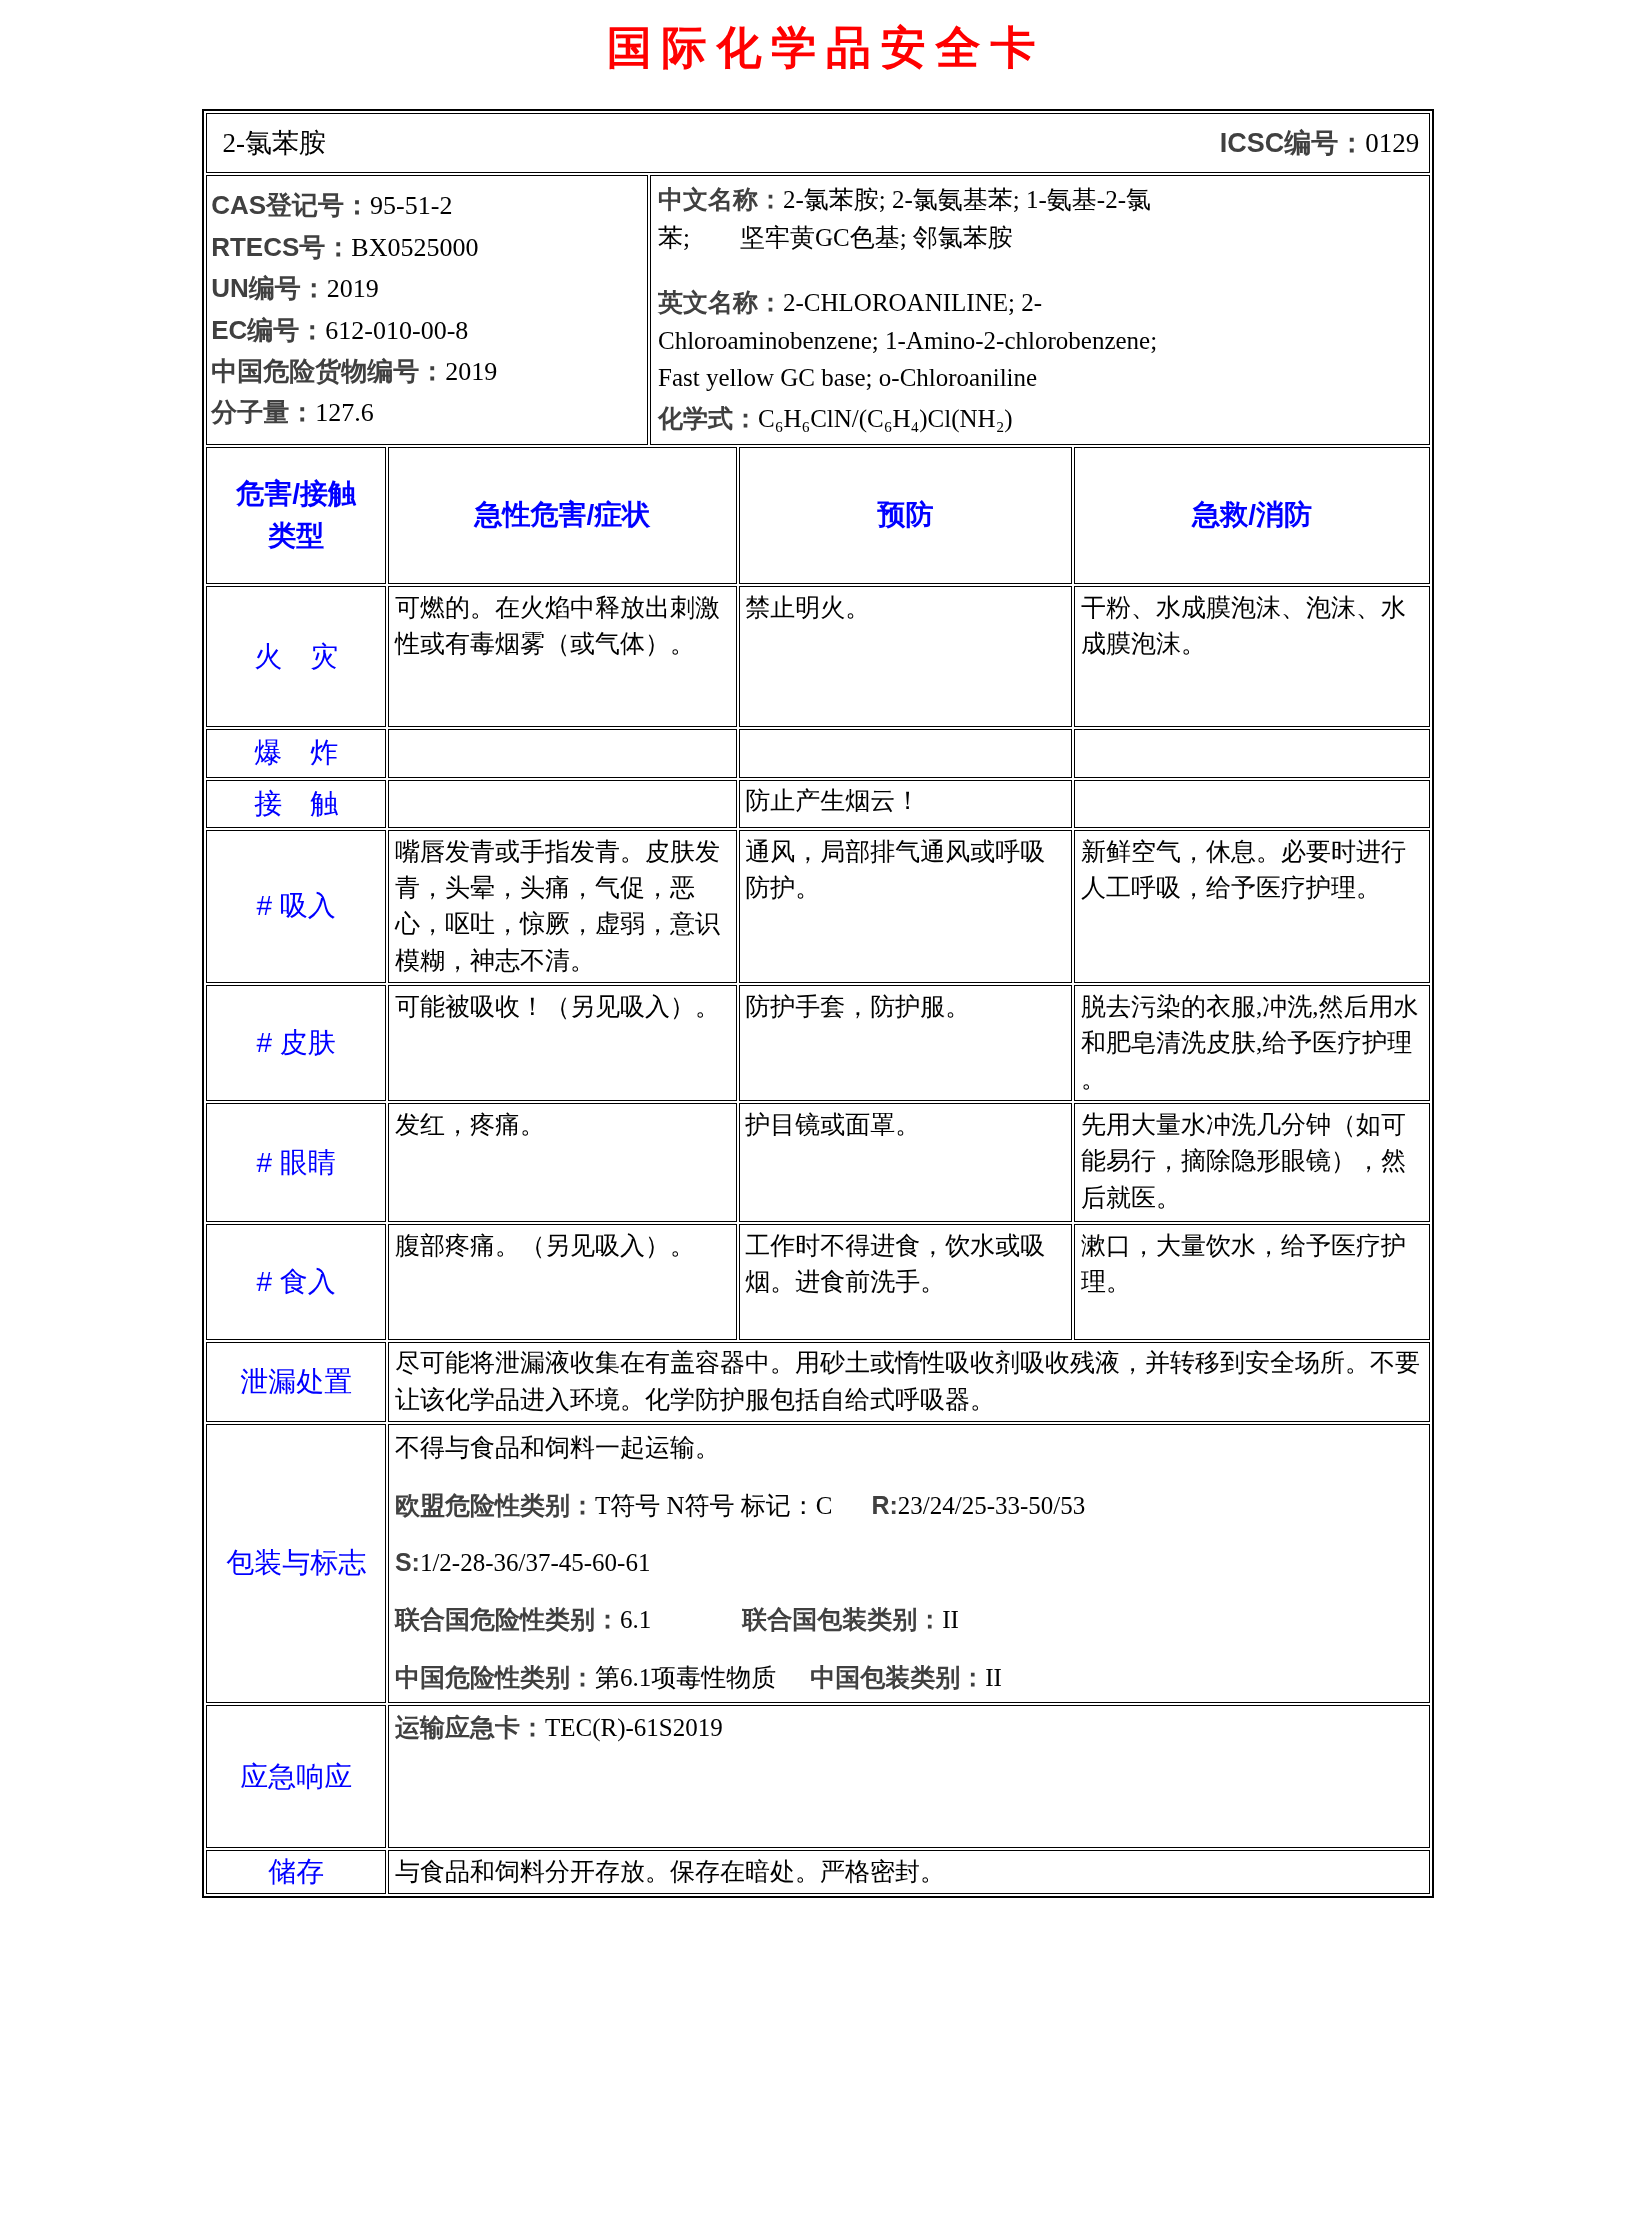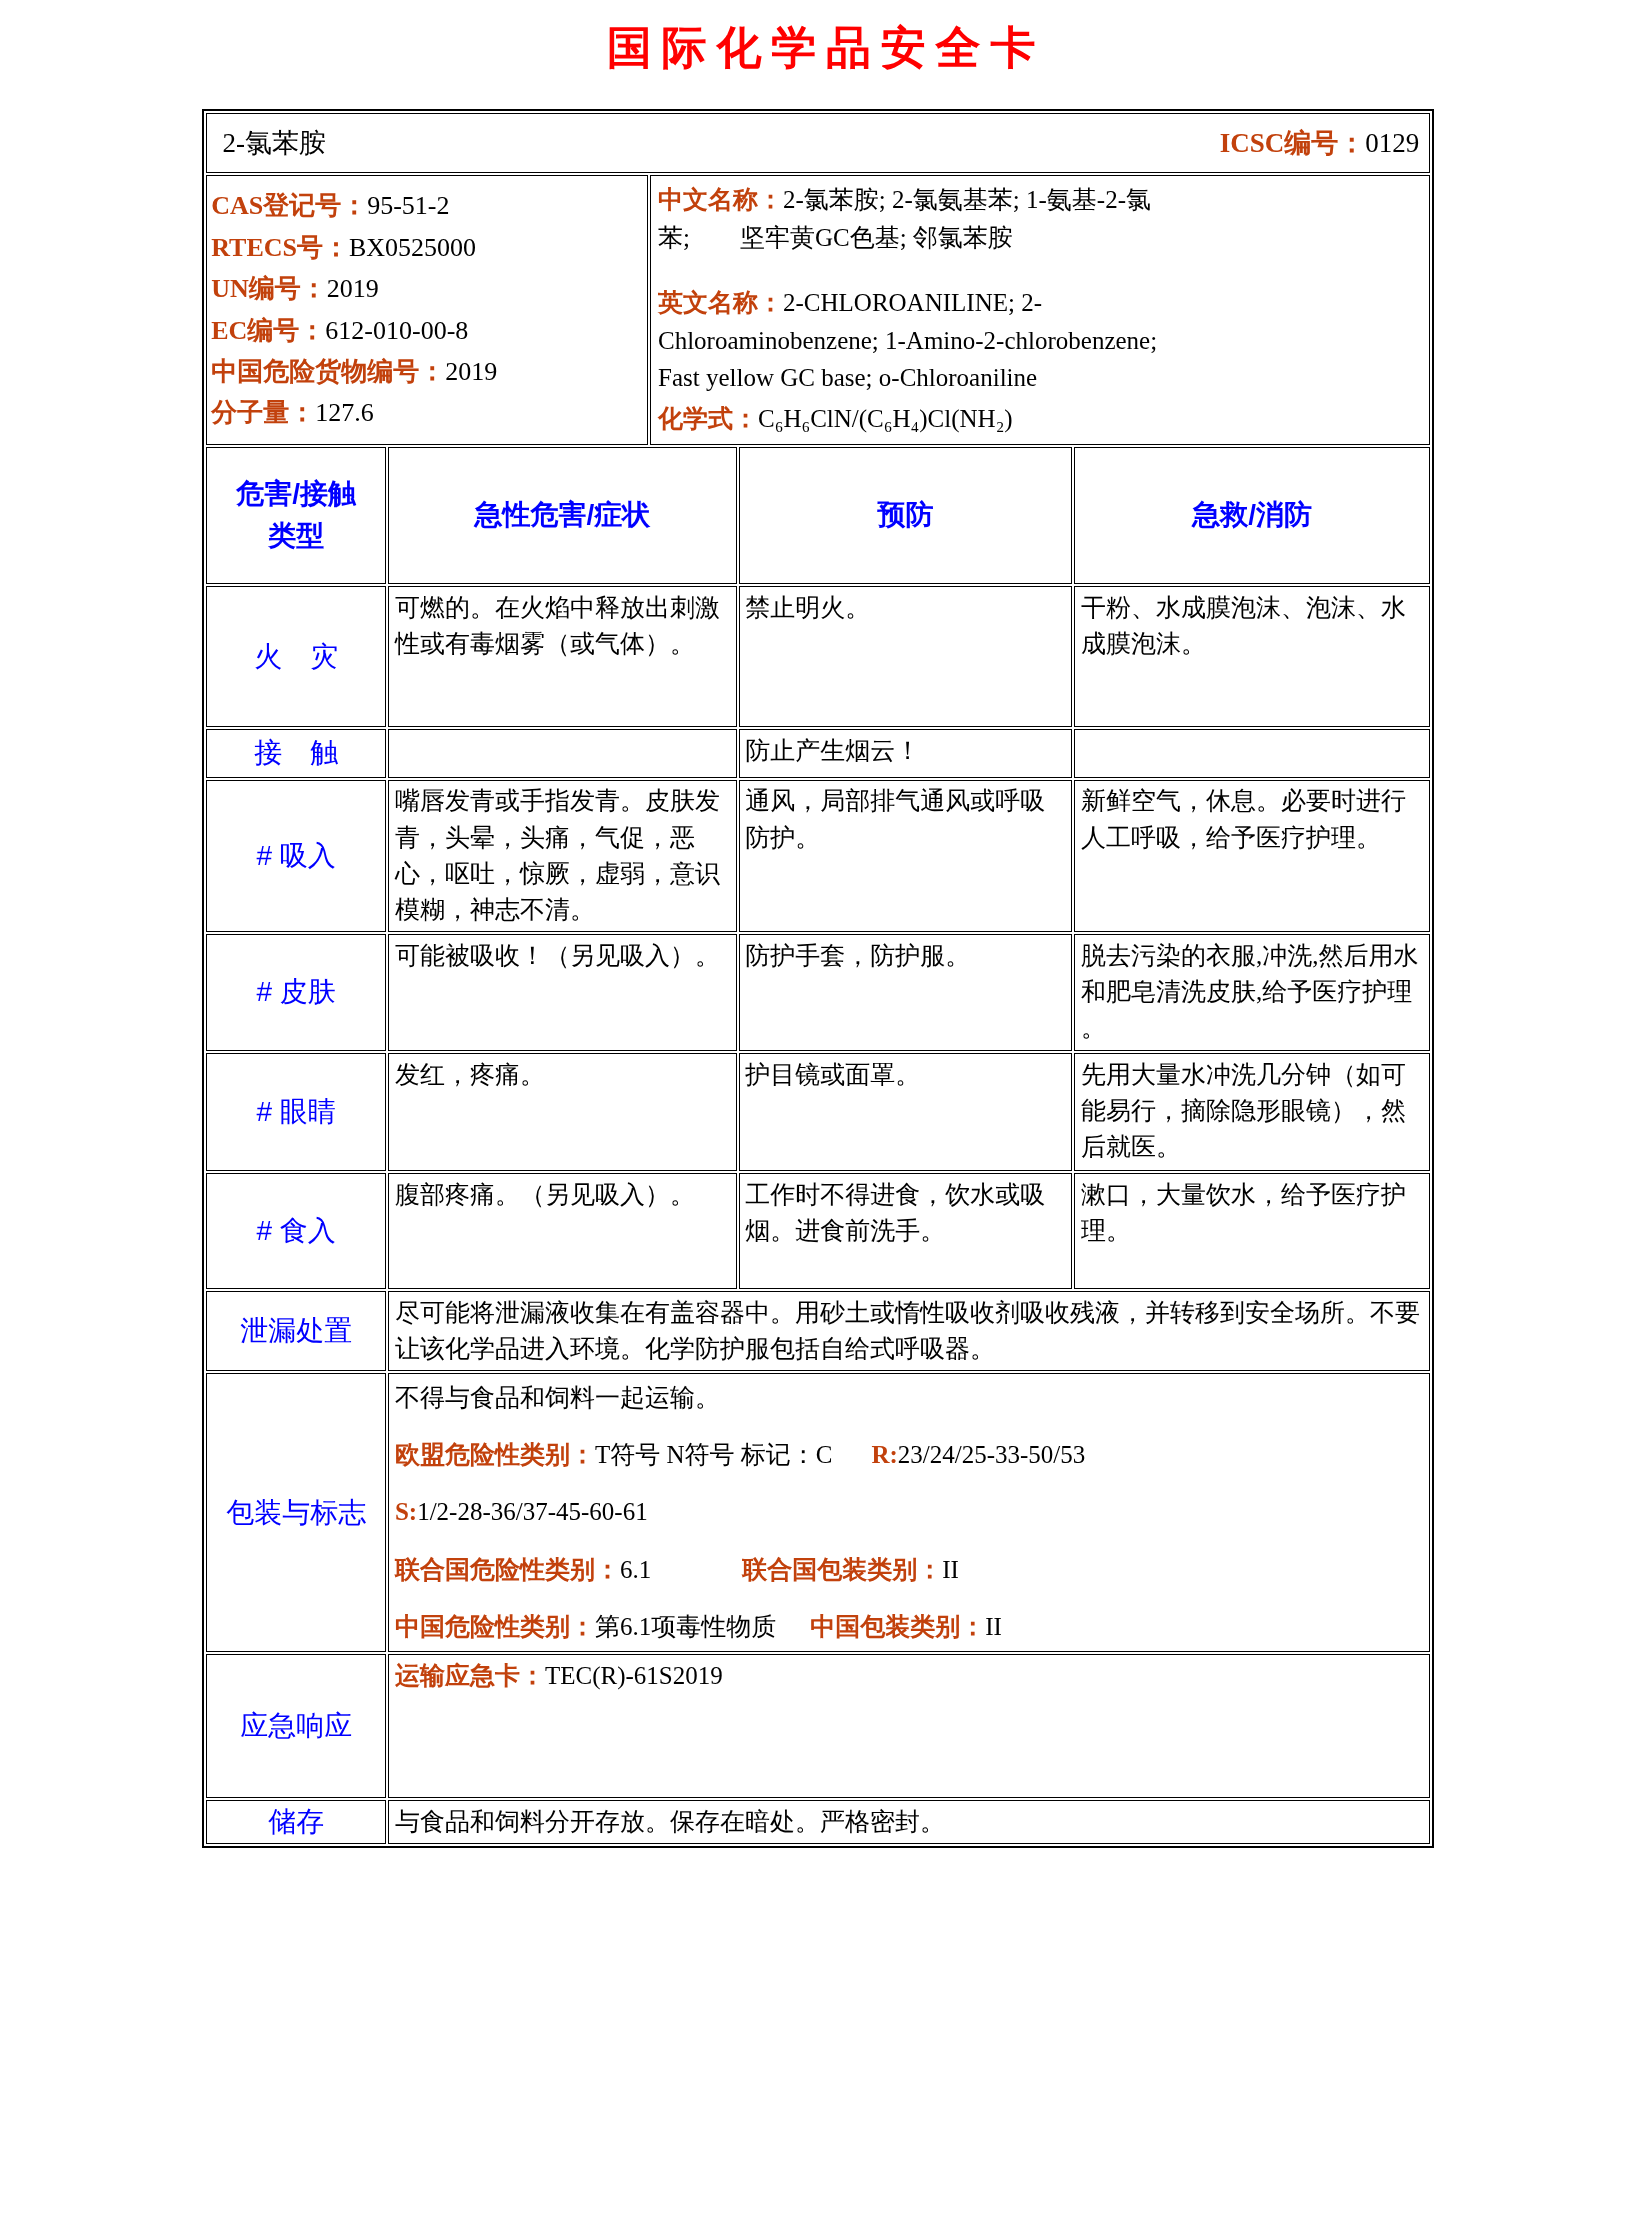--- a/index.html
+++ b/index.html
@@ -28,23 +28,23 @@
     border:2.1px solid #000;
     background:#fff;
   }
   td{
     border:1.4px solid #000;
     vertical-align:top;
     padding:1.4px 5.6px;
     word-break:break-word;
   }
   .lbl{
-    font-family:Liberation Serif, serif;
+    font-family:Liberation Sans, sans-serif;
     font-weight:bold;
-    color:#c2410c;
+    color:#404040;
   }
   .serif{font-family:"Liberation Serif","DejaVu Serif",serif;font-weight:normal;color:#000;}
   .ml{white-space:pre-line;}
   
   td.strip{height:55px;vertical-align:middle;padding:1.4px 9.8px 1.4px 15.4px;}
   .strip-inner{display:flex;justify-content:space-between;align-items:center;}
   .strip-name{font-size:27px;}
   .strip-icsc{font-size:27px;}
   
   td.ids{padding:5.6px 2.8px 5.6px 4.2px;}
@@ -137,20 +137,26 @@
     <td class="hhead">急救/消防</td>
   </tr>
 
   <tr class="r-fire">
     <td class="tlabel">火　灾</td>
     <td class="body" colspan="2">可燃的。在火焰中释放出刺激性或有毒烟雾（或气体）。</td>
     <td class="body">禁止明火。</td>
     <td class="body">干粉、水成膜泡沫、泡沫、水成膜泡沫。</td>
   </tr>
 
+  <tr class="r-expl">
+    <td class="tlabel">爆　炸</td>
+    <td class="body" colspan="2"></td>
+    <td class="body"></td>
+    <td class="body"></td>
+  </tr>
 
   <tr class="r-cont">
     <td class="tlabel">接　触</td>
     <td class="body" colspan="2"></td>
     <td class="body">防止产生烟云！</td>
     <td class="body"></td>
   </tr>
 
   <tr>
     <td class="tlabel"># 吸入</td>

